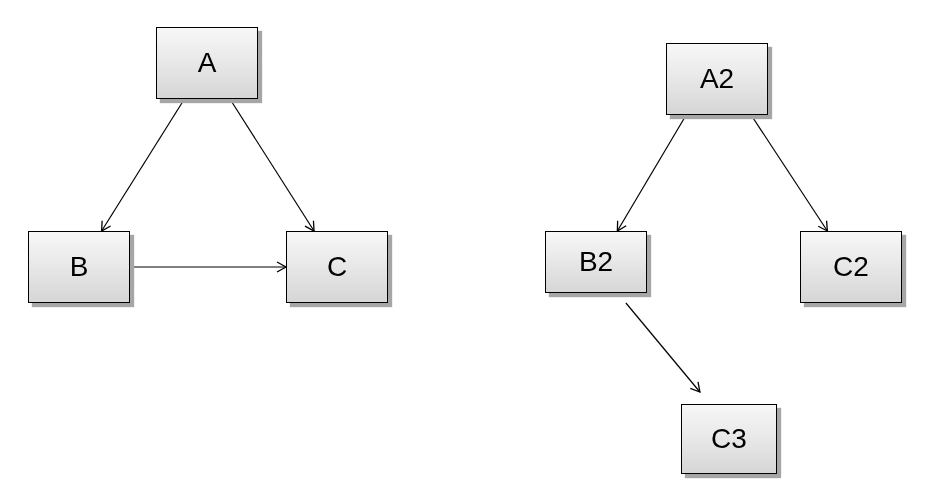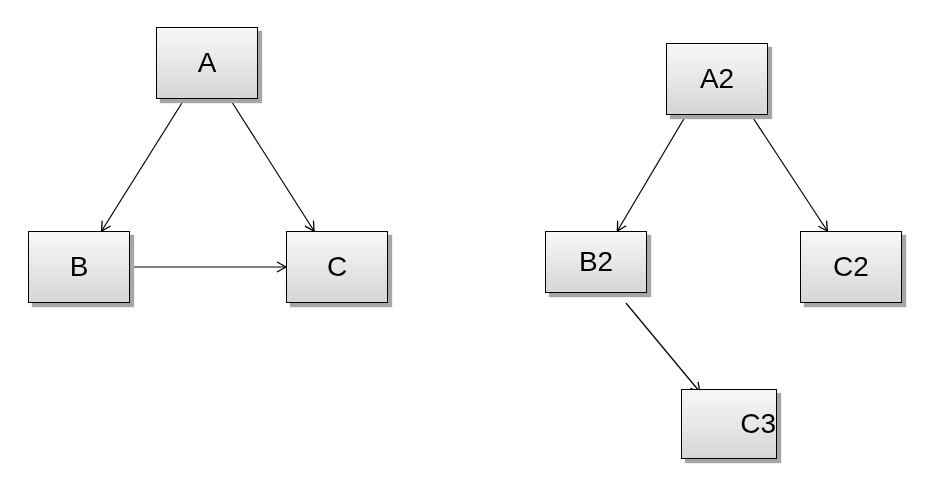--- a/index.html
+++ b/index.html
@@ -72,16 +72,16 @@
     </div>
     <div class="node" style="left: 666px; top: 27px; width: 102px; height: 72px; margin-top: 16px;">
       <span class="node-label">A2</span>
     </div>
     <div class="node" style="left: 545px; top: 231px; width: 102px; height: 62px;">
       <span class="node-label">B2</span>
     </div>
     <div class="node" style="left: 800px; top: 231px; width: 102px; height: 72px;">
       <span class="node-label">C2</span>
     </div>
-    <div class="node" style="left: 681px; top: 389px; width: 96px; height: 70px; justify-content: flex-end;">
+    <div class="node" style="left: 681px; top: 404px; width: 96px; height: 70px;">
       <span class="node-label">C3</span>
     </div>
   </div>
 
 </body></html>

